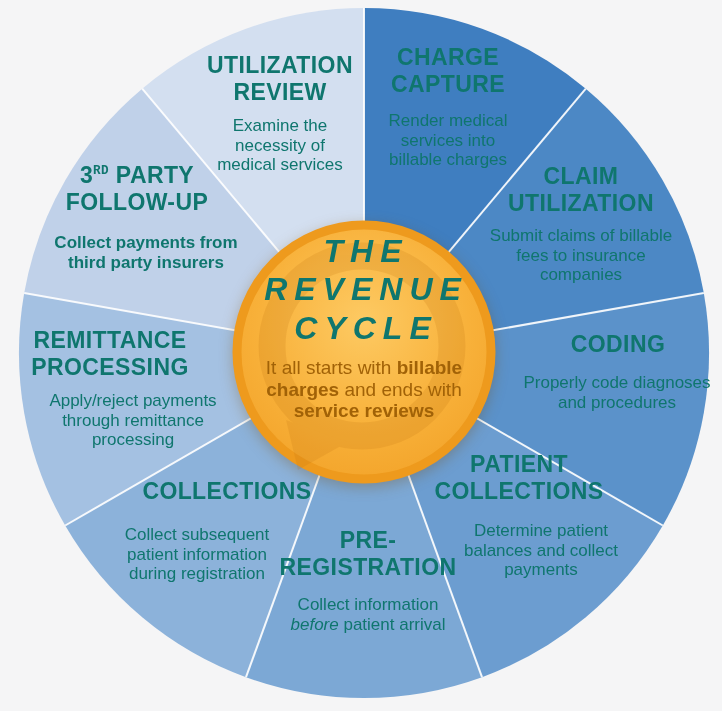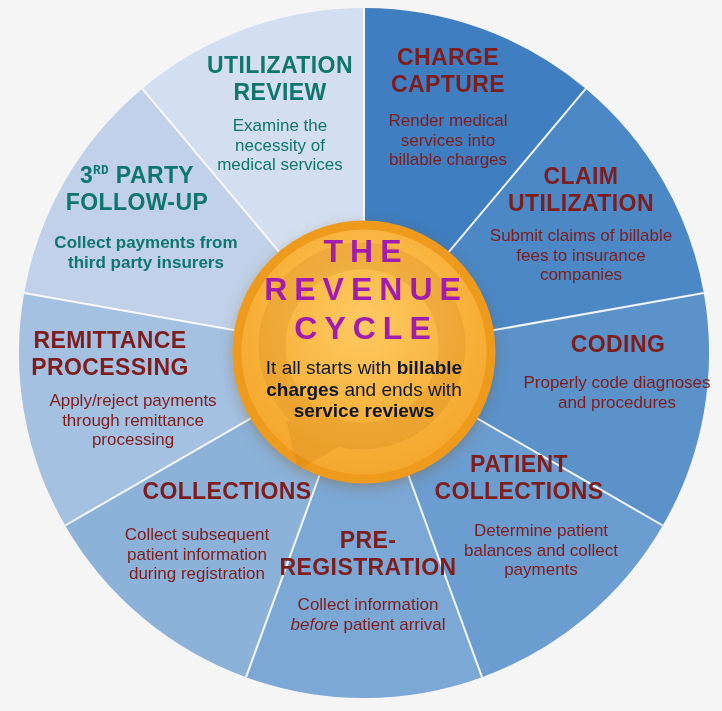--- a/index.html
+++ b/index.html
@@ -5,27 +5,27 @@
   html,body { margin:0; padding:0; }
   .stage {
     position:relative; width:722px; height:711px;
     background:#f5f5f6; overflow:hidden;
     font-family:"Liberation Sans", sans-serif;
   }
   svg.pie { position:absolute; left:0; top:0; }
   .lbl { position:absolute; transform:translateX(-50%); text-align:center; }
   .seg-title { font-size:23px; font-weight:700; line-height:1.17; letter-spacing:.4px; }
   .seg-desc  { font-size:17px; line-height:1.16; }
-  .w { color:#7f1d1d; }
+  .w { color:#0f766e; }
   .b { color:#0f766e; }
   sup { font-size:.55em;font-family:Liberation Mono, monospace; }
   .it { font-style:italic; }
   .bold { font-weight:700; }
-  .center-title { font-size:32px; font-weight:700; letter-spacing:7px; line-height:1.2; color:#a21caf; }
-  .center-sub { font-size:19px; line-height:1.14; color:#0f172a; }
+  .center-title { font-size:32px; font-weight:700; letter-spacing:7px; line-height:1.2; color:#0f766e;font-style:italic; }
+  .center-sub { font-size:19px; line-height:1.14; color:#a16207; }
   .center-shadow { filter: drop-shadow(0 4px 7px rgba(120,70,0,.30)); }
 
   
   .t-charge { left:448px; top:44px;  width:170px; }
   .t-claim  { left:581px; top:163px; width:190px; }
   .t-coding { left:618px; top:331px; width:200px; }
   .t-patient{ left:519px; top:451px; width:210px; }
   .t-prereg { left:368px; top:527px; width:190px; }
   .t-regist { left:227px; top:478px; width:260px; }
   .t-remit  { left:110px; top:327px; width:212px; }

